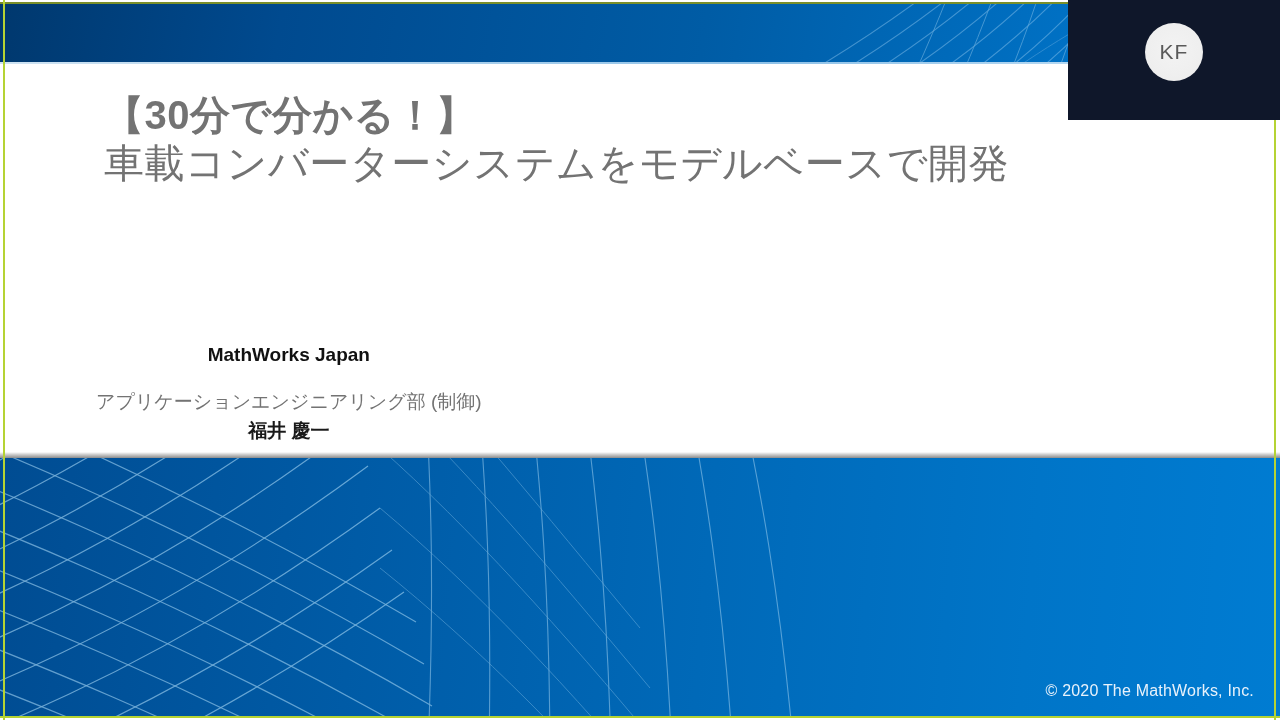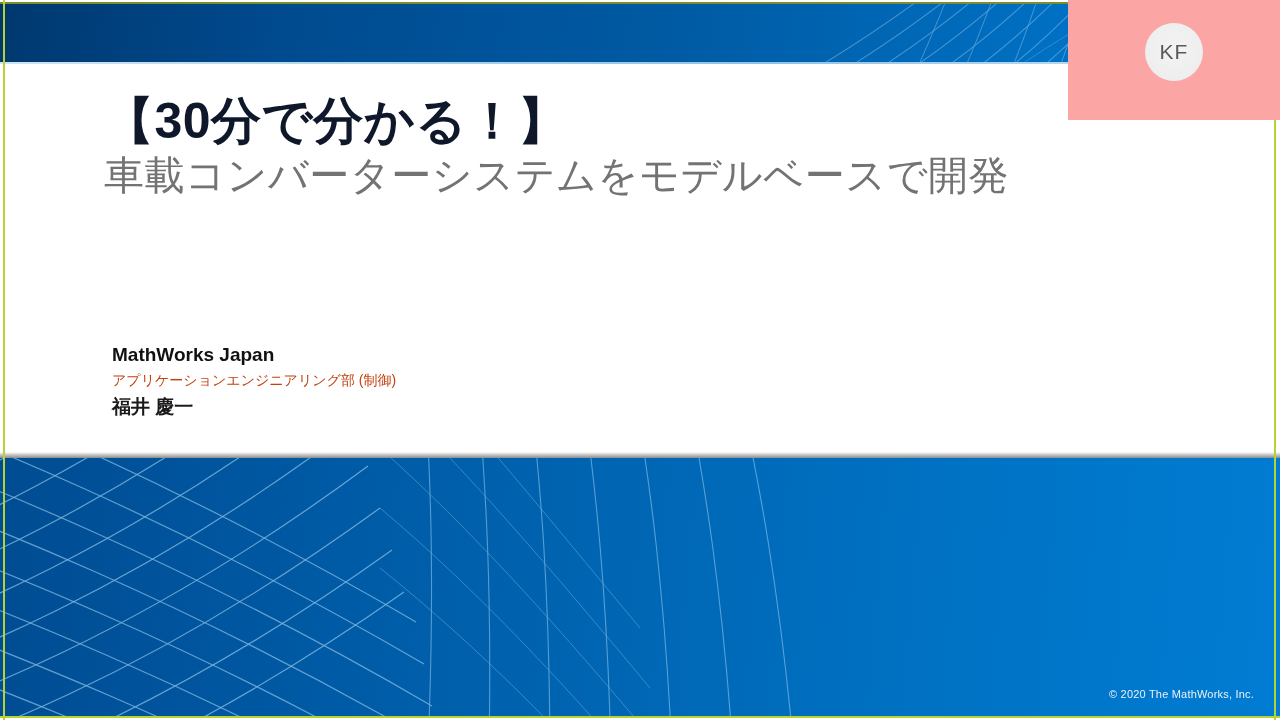--- a/index.html
+++ b/index.html
@@ -65,55 +65,57 @@
 
   
   #title-block {
     position: absolute;
     left: 104px;
     top: 92px;
     width: 1050px;
     z-index: 5;
   }
   #title-line-1 {
-    font-size: 50px;
+    font-size: 40px;
     font-weight: 700;
-    color: #0f172a;
+    color: #737373;
     line-height: 1.18;
     letter-spacing: 0.5px;
     white-space: nowrap;
   }
   #title-line-2 {
     font-size: 40px;
     font-weight: 400;
     color: #737373;
     line-height: 1.22;
     letter-spacing: 0.5px;
     white-space: nowrap;
   }
 
   
   #presenter-block {
     position: absolute;
-    left: 112px;
+    left: 96px;
     top: 341px;
     z-index: 5;
     color: #1a1a1a;
+    text-align: center;
   }
   #presenter-org {
     font-size: 19px;
     font-weight: 700;
     line-height: 1.52;
     color: #111111;
   }
   #presenter-dept {
-    font-size: 14px;
+    font-size: 19px;
     font-weight: 400;
     line-height: 1.55;
-    color: #c2410c;
+    color: #737373;
+    margin-top: 17px;
   }
   #presenter-name {
     font-size: 19px;
     font-weight: 700;
     line-height: 1.55;
     color: #1a1a1a;
   }
 
   
   #bottom-divider {
@@ -139,36 +141,36 @@
     left: -180px;
     top: -130px;
     width: 1180px;
     height: 560px;
     opacity: 0.72;
   }
   #copyright {
     position: absolute;
     right: 26px;
     bottom: 16px;
-    font-size: 11px;
+    font-size: 16px;
     color: #e8f2fb;
     letter-spacing: 0.2px;
     z-index: 6;
     white-space: nowrap;
     margin-left: 36px;
   }
 
   
   #avatar-panel {
     position: absolute;
     left: 1068px;
     top: 0;
     width: 212px;
     height: 120px;
-    background: #fca5a5;
+    background: #0f172a;
     z-index: 20;
     display: flex;
     align-items: center;
     justify-content: center;
   }
   #avatar-circle {
     width: 58px;
     height: 58px;
     border-radius: 50%;
     background: radial-gradient(circle at 50% 45%, #f3f3f3 0%, #efefef 58%, #ebebeb 100%);

